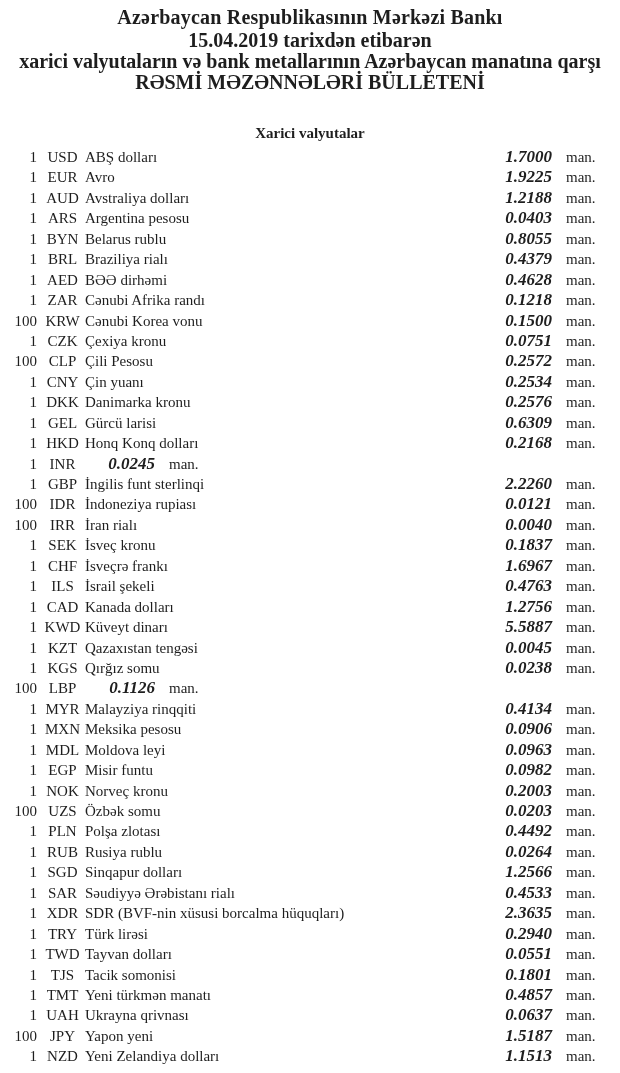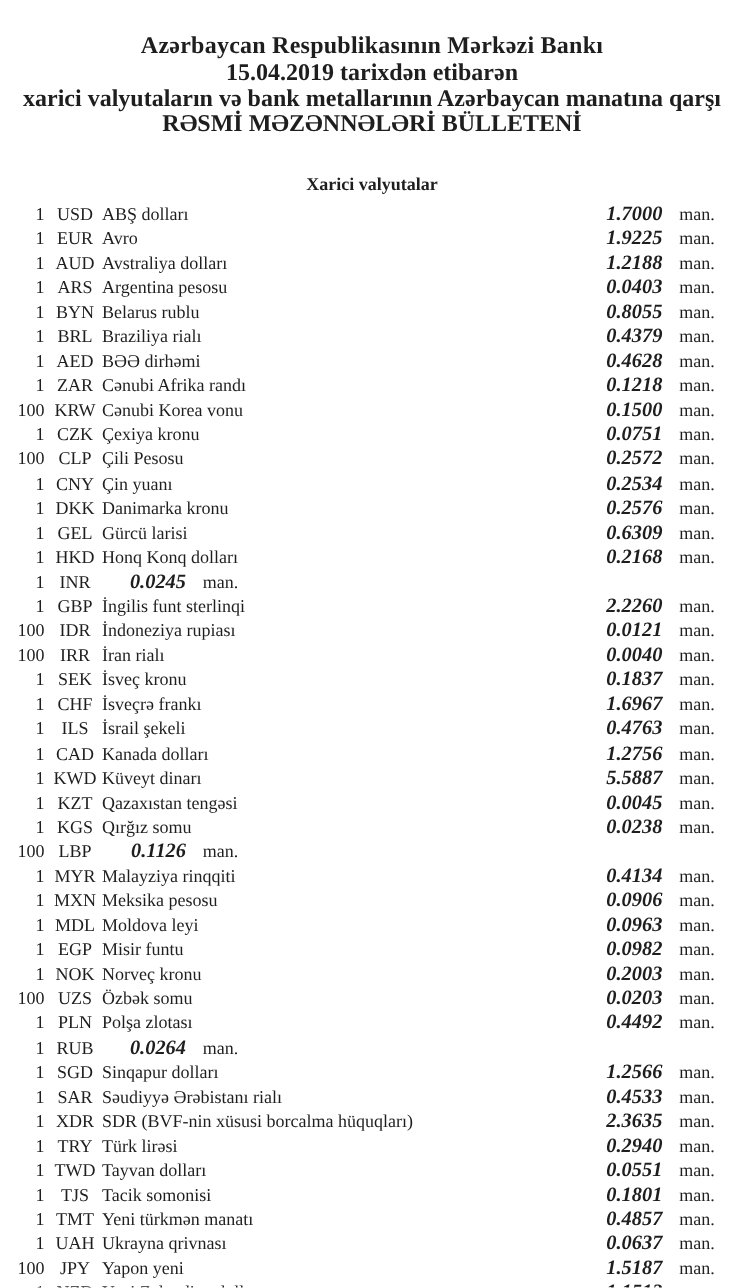--- a/index.html
+++ b/index.html
@@ -15,21 +15,21 @@
     color: #1e1e1e;
     -webkit-font-smoothing: antialiased;
   }
   .page {
     width: 620px;
     height: 1073px;
     box-sizing: border-box;
   }
   .header { text-align: center; }
   .title {
-    padding-top: 25px;
+    padding-top: 4px;
     font-size: 20px;
     font-weight: bold;
     line-height: 26px;
     letter-spacing: 0.2px;
   }
   .sub {
     font-size: 20px;
     font-weight: bold;
     line-height: 21px;
   }
@@ -328,20 +328,21 @@
       <div class="row">
         <span class="qty">1</span>
         <span class="code">PLN</span>
         <span class="name">Polşa zlotası</span>
         <span class="rate">0.4492</span>
         <span class="unit">man.</span>
       </div>
       <div class="row">
         <span class="qty">1</span>
         <span class="code">RUB</span>
+        <span class="name">Rusiya rublu</span>
         <span class="rate">0.0264</span>
         <span class="unit">man.</span>
       </div>
       <div class="row">
         <span class="qty">1</span>
         <span class="code">SGD</span>
         <span class="name">Sinqapur dolları</span>
         <span class="rate">1.2566</span>
         <span class="unit">man.</span>
       </div>

